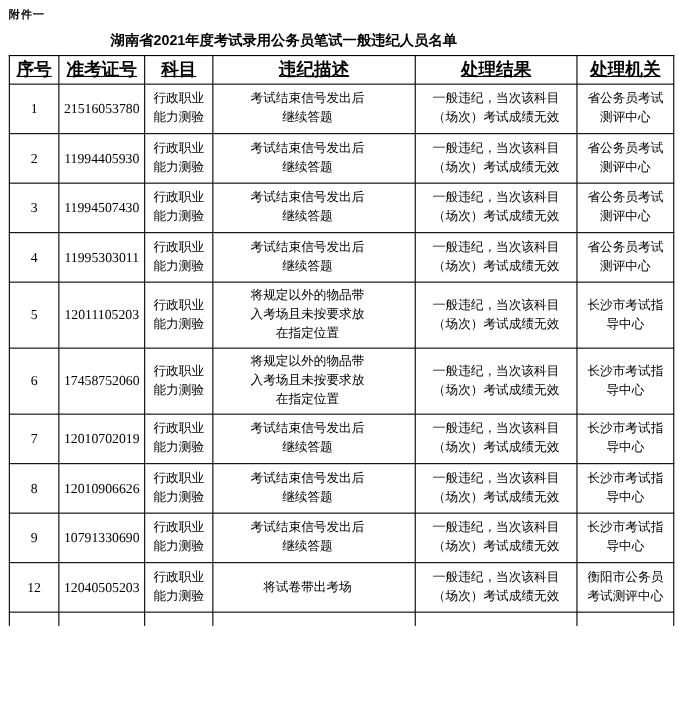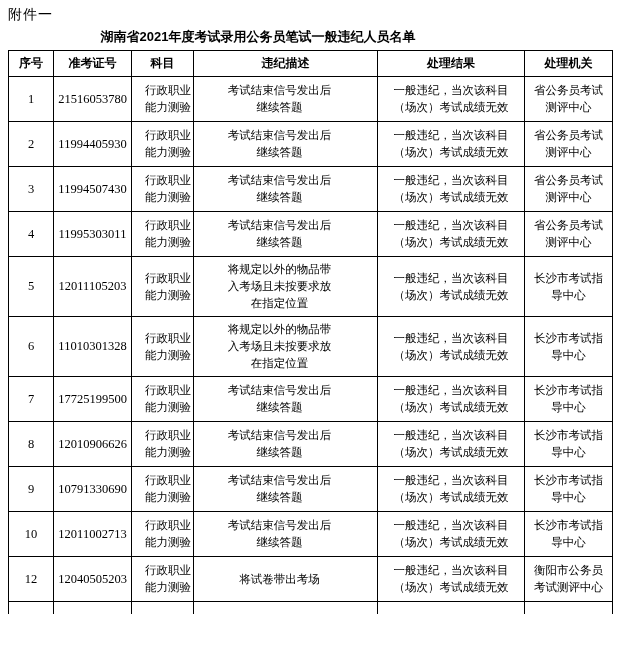--- a/index.html
+++ b/index.html
@@ -9,22 +9,22 @@
     overflow: hidden;
     background: #ffffff;
     color: #000000;
     font-family: "Liberation Serif", "DejaVu Serif", serif;
     position: relative;
   }
   .attachment-label {
     position: absolute;
     left: 8px;
     top: 6px;
-    font-size: 14px;
-    font-weight: normal;
+    font-size: 10px;
+    font-weight: bold;
     font-family: "Liberation Sans", "DejaVu Sans", sans-serif;
     letter-spacing: 1px;
   }
   .table-title {
     position: absolute;
     left: 0;
     top: 28px;
     width: 516px;
     text-align: center;
     font-size: 13px;
@@ -50,33 +50,34 @@
     text-align: center;
     vertical-align: middle;
     font-size: 11.5px;
     line-height: 17px;
     padding: 4px 2px;
     overflow: hidden;
   }
   th {
     font-family: "Liberation Sans", "DejaVu Sans", sans-serif;
     font-weight: bold;
-    font-size: 12px;
+    font-size: 16px;
     height: 26px;
     padding: 2px;
+    text-decoration: underline;
   }
   tbody tr { height: 45px; }
   td.cell-no, td.cell-ticket {
     font-family: "Liberation Serif", "DejaVu Serif", serif;
     font-size: 12.5px;
   }
   td.cell-violation { padding-left: 32px; padding-right: 44px; }
   td.cell-result    { padding-left: 13px; padding-right: 13px; }
   td.cell-authority { padding-left: 7px;  padding-right: 7px; }
-  td.cell-subject   { padding-left: 2px;  padding-right: 2px; text-align: right; }
+  td.cell-subject   { padding-left: 2px;  padding-right: 2px; }
   tfoot tr.partial-row { height: 12px; }
   tfoot tr.partial-row td { border-bottom: none; padding: 0; }
 </style>
 </head>
 <body>
 
 <div class="attachment-label">附件一</div>
 
 <div class="table-title">湖南省2021年度考试录用公务员笔试一般违纪人员名单</div>
 
@@ -140,30 +141,30 @@
     <td class="cell-no">5</td>
     <td class="cell-ticket">12011105203</td>
     <td class="cell-subject">行政职业能力测验</td>
     <td class="cell-violation">将规定以外的物品带入考场且未按要求放在指定位置</td>
     <td class="cell-result">一般违纪，当次该科目（场次）考试成绩无效</td>
     <td class="cell-authority">长沙市考试指导中心</td>
   </tr>
 
   <tr>
     <td class="cell-no">6</td>
-    <td class="cell-ticket">11010301328</td>
+    <td class="cell-ticket">17458752060</td>
     <td class="cell-subject">行政职业能力测验</td>
     <td class="cell-violation">将规定以外的物品带入考场且未按要求放在指定位置</td>
     <td class="cell-result">一般违纪，当次该科目（场次）考试成绩无效</td>
     <td class="cell-authority">长沙市考试指导中心</td>
   </tr>
 
   <tr>
     <td class="cell-no">7</td>
-    <td class="cell-ticket">17725199500</td>
+    <td class="cell-ticket">12010702019</td>
     <td class="cell-subject">行政职业能力测验</td>
     <td class="cell-violation">考试结束信号发出后继续答题</td>
     <td class="cell-result">一般违纪，当次该科目（场次）考试成绩无效</td>
     <td class="cell-authority">长沙市考试指导中心</td>
   </tr>
 
   <tr>
     <td class="cell-no">8</td>
     <td class="cell-ticket">12010906626</td>
     <td class="cell-subject">行政职业能力测验</td>
@@ -174,28 +175,20 @@
 
   <tr>
     <td class="cell-no">9</td>
     <td class="cell-ticket">10791330690</td>
     <td class="cell-subject">行政职业能力测验</td>
     <td class="cell-violation">考试结束信号发出后继续答题</td>
     <td class="cell-result">一般违纪，当次该科目（场次）考试成绩无效</td>
     <td class="cell-authority">长沙市考试指导中心</td>
   </tr>
 
-  <tr>
-    <td class="cell-no">10</td>
-    <td class="cell-ticket">12011002713</td>
-    <td class="cell-subject">行政职业能力测验</td>
-    <td class="cell-violation">考试结束信号发出后继续答题</td>
-    <td class="cell-result">一般违纪，当次该科目（场次）考试成绩无效</td>
-    <td class="cell-authority">长沙市考试指导中心</td>
-  </tr>
 
 
   <tr>
     <td class="cell-no">12</td>
     <td class="cell-ticket">12040505203</td>
     <td class="cell-subject">行政职业能力测验</td>
     <td class="cell-violation">将试卷带出考场</td>
     <td class="cell-result">一般违纪，当次该科目（场次）考试成绩无效</td>
     <td class="cell-authority">衡阳市公务员考试测评中心</td>
   </tr>

